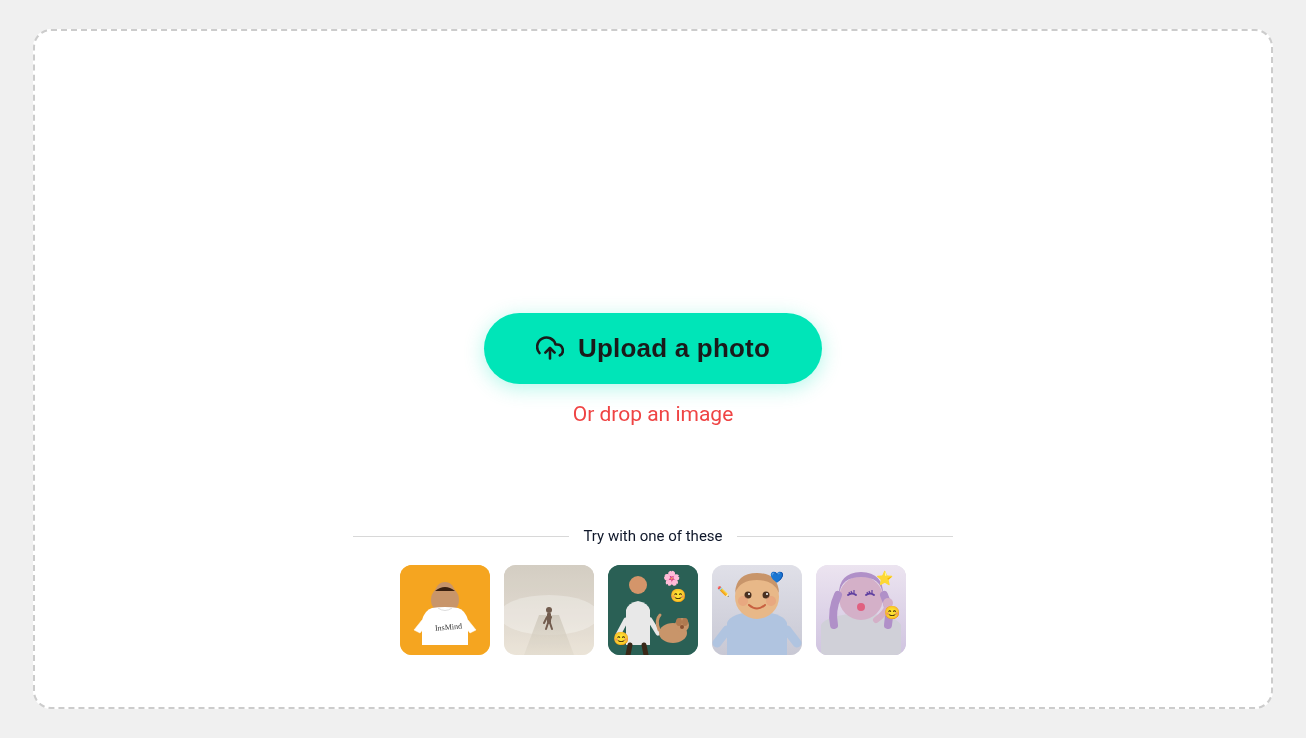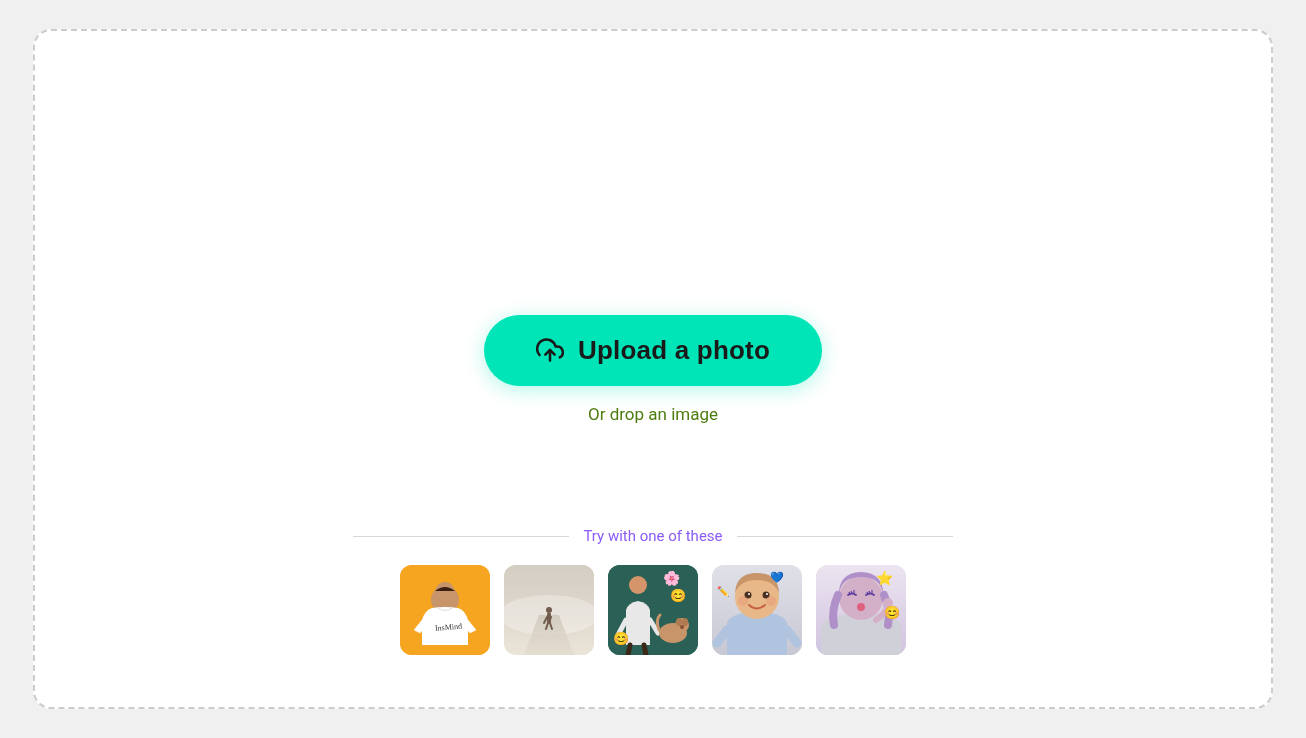--- a/index.html
+++ b/index.html
@@ -54,22 +54,22 @@
       box-shadow: 0 4px 20px rgba(0, 229, 184, 0.3);
     }
 
     .upload-icon {
       font-size: 26px;
       display: flex;
       align-items: center;
     }
 
     .drop-hint {
-      color: #4d7c0f;
-      font-size: 17px;
+      color: #ef4444;
+      font-size: 21px;
       font-weight: 400;
     }
 
     .sample-section {
       display: flex;
       flex-direction: column;
       align-items: center;
       gap: 20px;
       position: absolute;
       bottom: 52px;
@@ -86,21 +86,21 @@
       justify-content: center;
     }
 
     .sample-divider {
       height: 1px;
       background: #d8d8d8;
       flex: 1;
     }
 
     .sample-label {
-      color: #8b5cf6;
+      color: #0f172a;
       font-size: 15px;
       font-weight: 400;
       white-space: nowrap;
     }
 
     .sample-images {
       display: flex;
       gap: 14px;
       align-items: center;
     }

